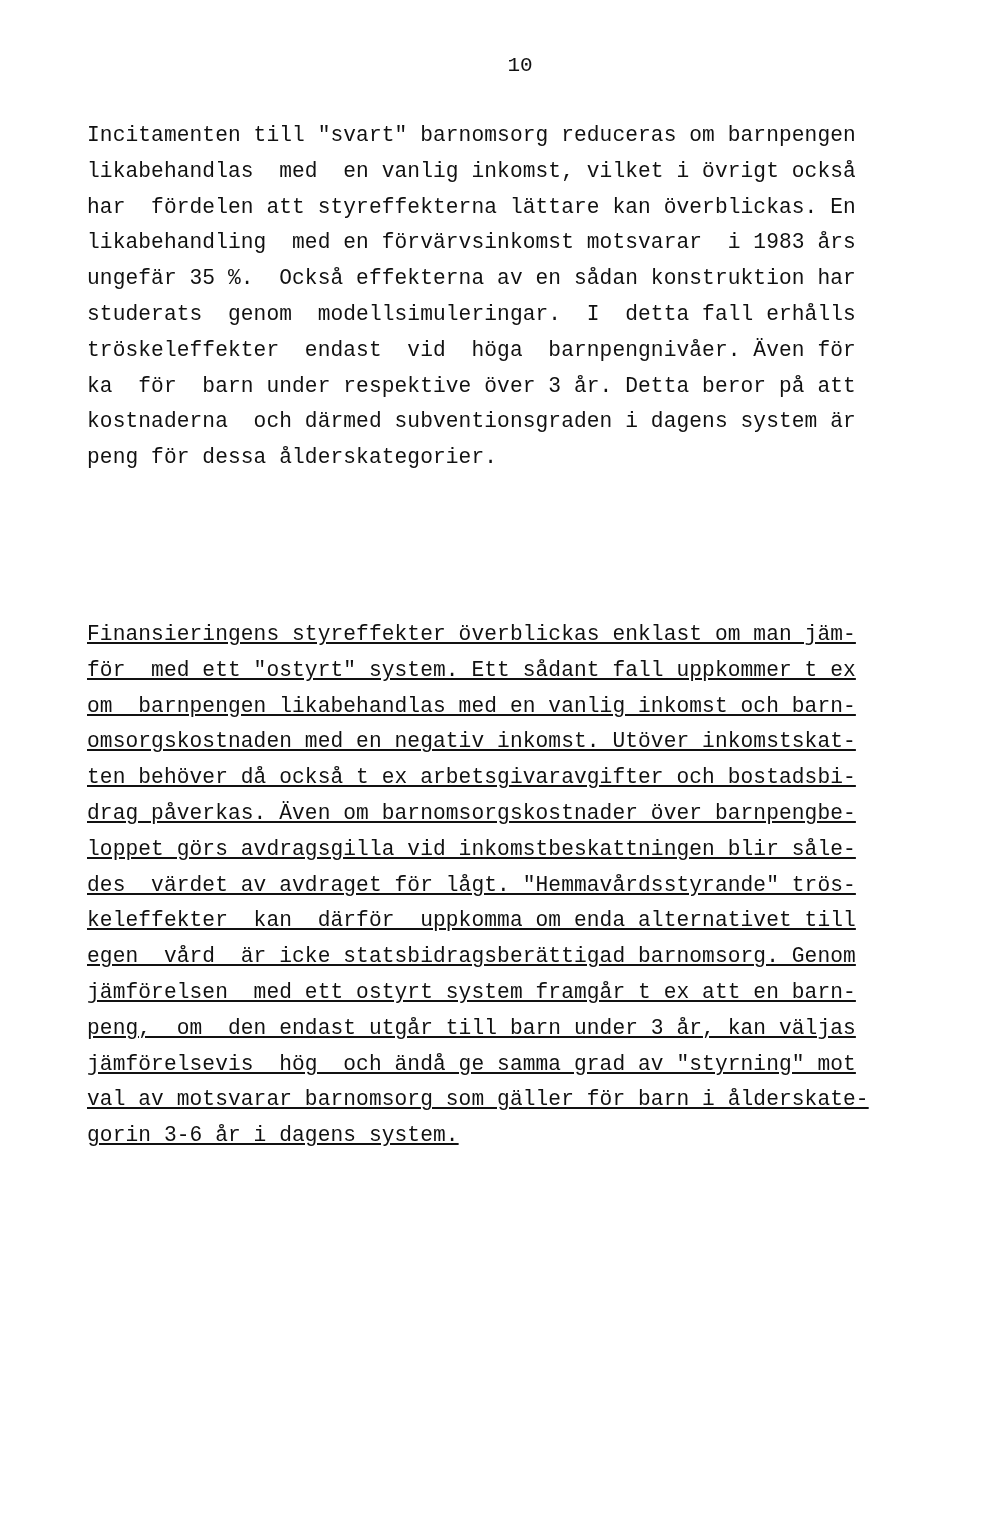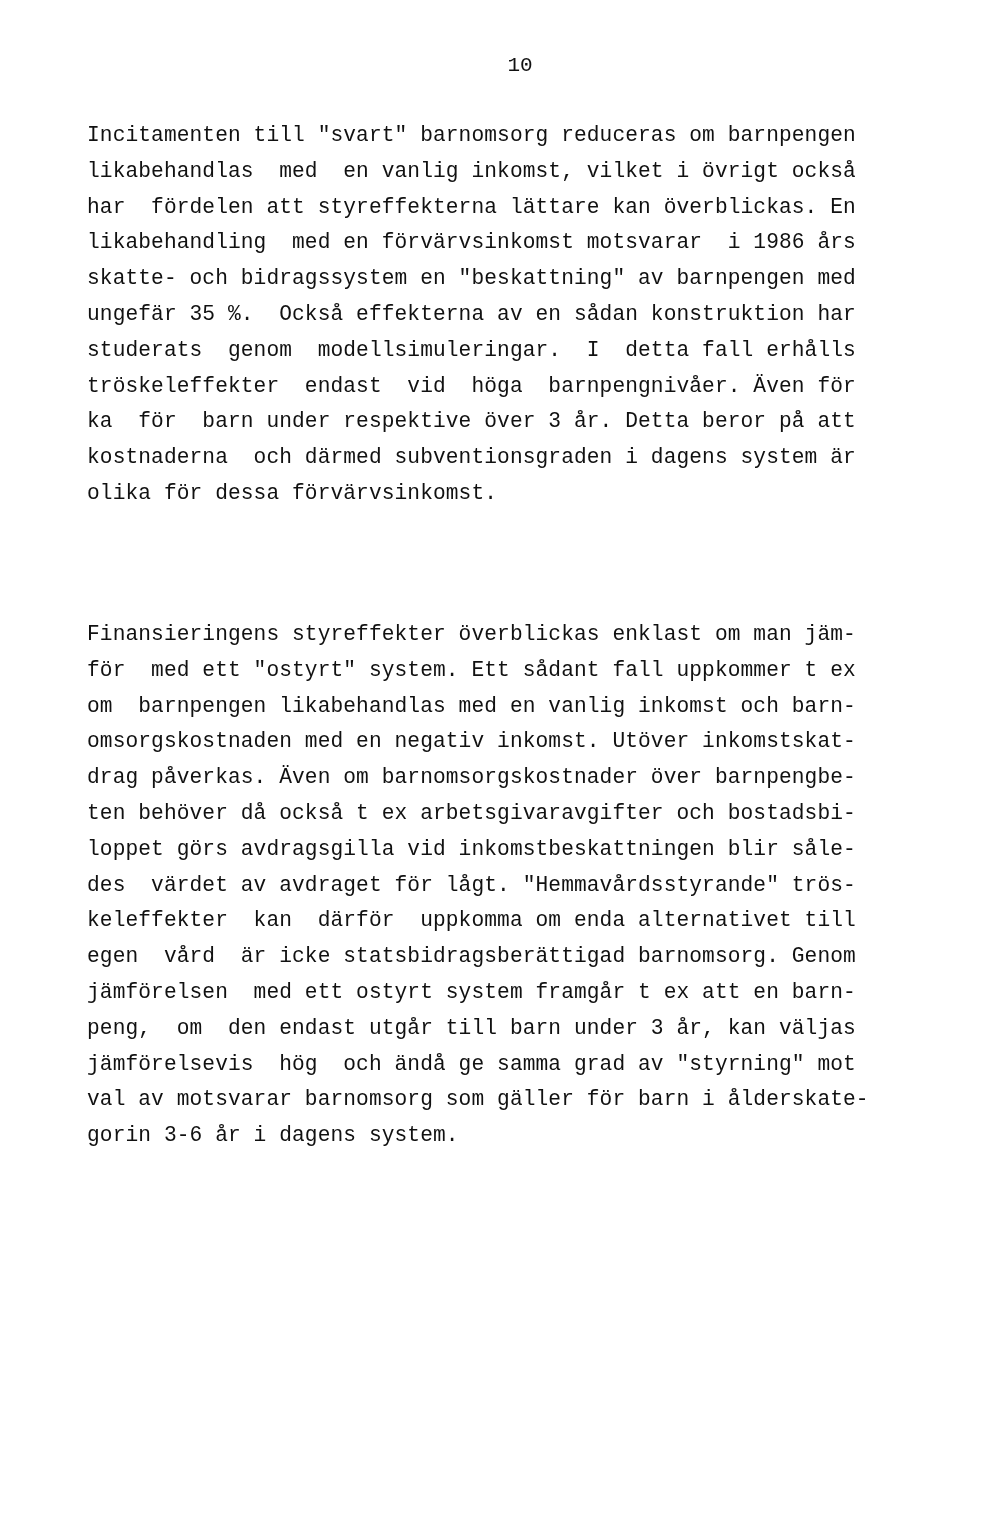--- a/index.html
+++ b/index.html
@@ -31,48 +31,47 @@
       margin: 0;
     }
     .line {
       display: block;
       font-size: 21.2px;
       line-height: 35.8px;
       white-space: pre;
       letter-spacing: 0.1px;
     }
     #para-1 { top: 118px; }
-    #para-2 { top: 617px; }
+    #para-2 { top: 617px; text-decoration: underline; }
   </style>
 </head>
 <body>
 
 <div class="page-number">10</div>
 
 <div class="paragraph" id="para-1">
   <span class="line">Incitamenten till "svart" barnomsorg reduceras om barnpengen</span>
   <span class="line">likabehandlas  med  en vanlig inkomst, vilket i övrigt också</span>
   <span class="line">har  fördelen att styreffekterna lättare kan överblickas. En</span>
-  <span class="line">likabehandling  med en förvärvsinkomst motsvarar  i 1986 års</span>
-  <span class="line">skatte- och bidragssystem en "beskattning" av barnpengen med</span>
+  <span class="line">likabehandling  med en förvärvsinkomst motsvarar  i 1983 års</span>
   <span class="line">ungefär 35 %.  Också effekterna av en sådan konstruktion har</span>
   <span class="line">studerats  genom  modellsimuleringar.  I  detta fall erhålls</span>
   <span class="line">tröskeleffekter  endast  vid  höga  barnpengnivåer. Även för</span>
   <span class="line">ka  för  barn under respektive över 3 år. Detta beror på att</span>
   <span class="line">kostnaderna  och därmed subventionsgraden i dagens system är</span>
-  <span class="line">olika för dessa förvärvsinkomst.</span>
+  <span class="line">peng för dessa ålderskategorier.</span>
 </div>
 
 <div class="paragraph" id="para-2">
   <span class="line">Finansieringens styreffekter överblickas enklast om man jäm-</span>
   <span class="line">för  med ett "ostyrt" system. Ett sådant fall uppkommer t ex</span>
   <span class="line">om  barnpengen likabehandlas med en vanlig inkomst och barn-</span>
   <span class="line">omsorgskostnaden med en negativ inkomst. Utöver inkomstskat-</span>
+  <span class="line">ten behöver då också t ex arbetsgivaravgifter och bostadsbi-</span>
   <span class="line">drag påverkas. Även om barnomsorgskostnader över barnpengbe-</span>
-  <span class="line">ten behöver då också t ex arbetsgivaravgifter och bostadsbi-</span>
   <span class="line">loppet görs avdragsgilla vid inkomstbeskattningen blir såle-</span>
   <span class="line">des  värdet av avdraget för lågt. "Hemmavårdsstyrande" trös-</span>
   <span class="line">keleffekter  kan  därför  uppkomma om enda alternativet till</span>
   <span class="line">egen  vård  är icke statsbidragsberättigad barnomsorg. Genom</span>
   <span class="line">jämförelsen  med ett ostyrt system framgår t ex att en barn-</span>
   <span class="line">peng,  om  den endast utgår till barn under 3 år, kan väljas</span>
   <span class="line">jämförelsevis  hög  och ändå ge samma grad av "styrning" mot</span>
   <span class="line">val av motsvarar barnomsorg som gäller för barn i ålderskate-</span>
   <span class="line">gorin 3-6 år i dagens system.</span>
 </div>

